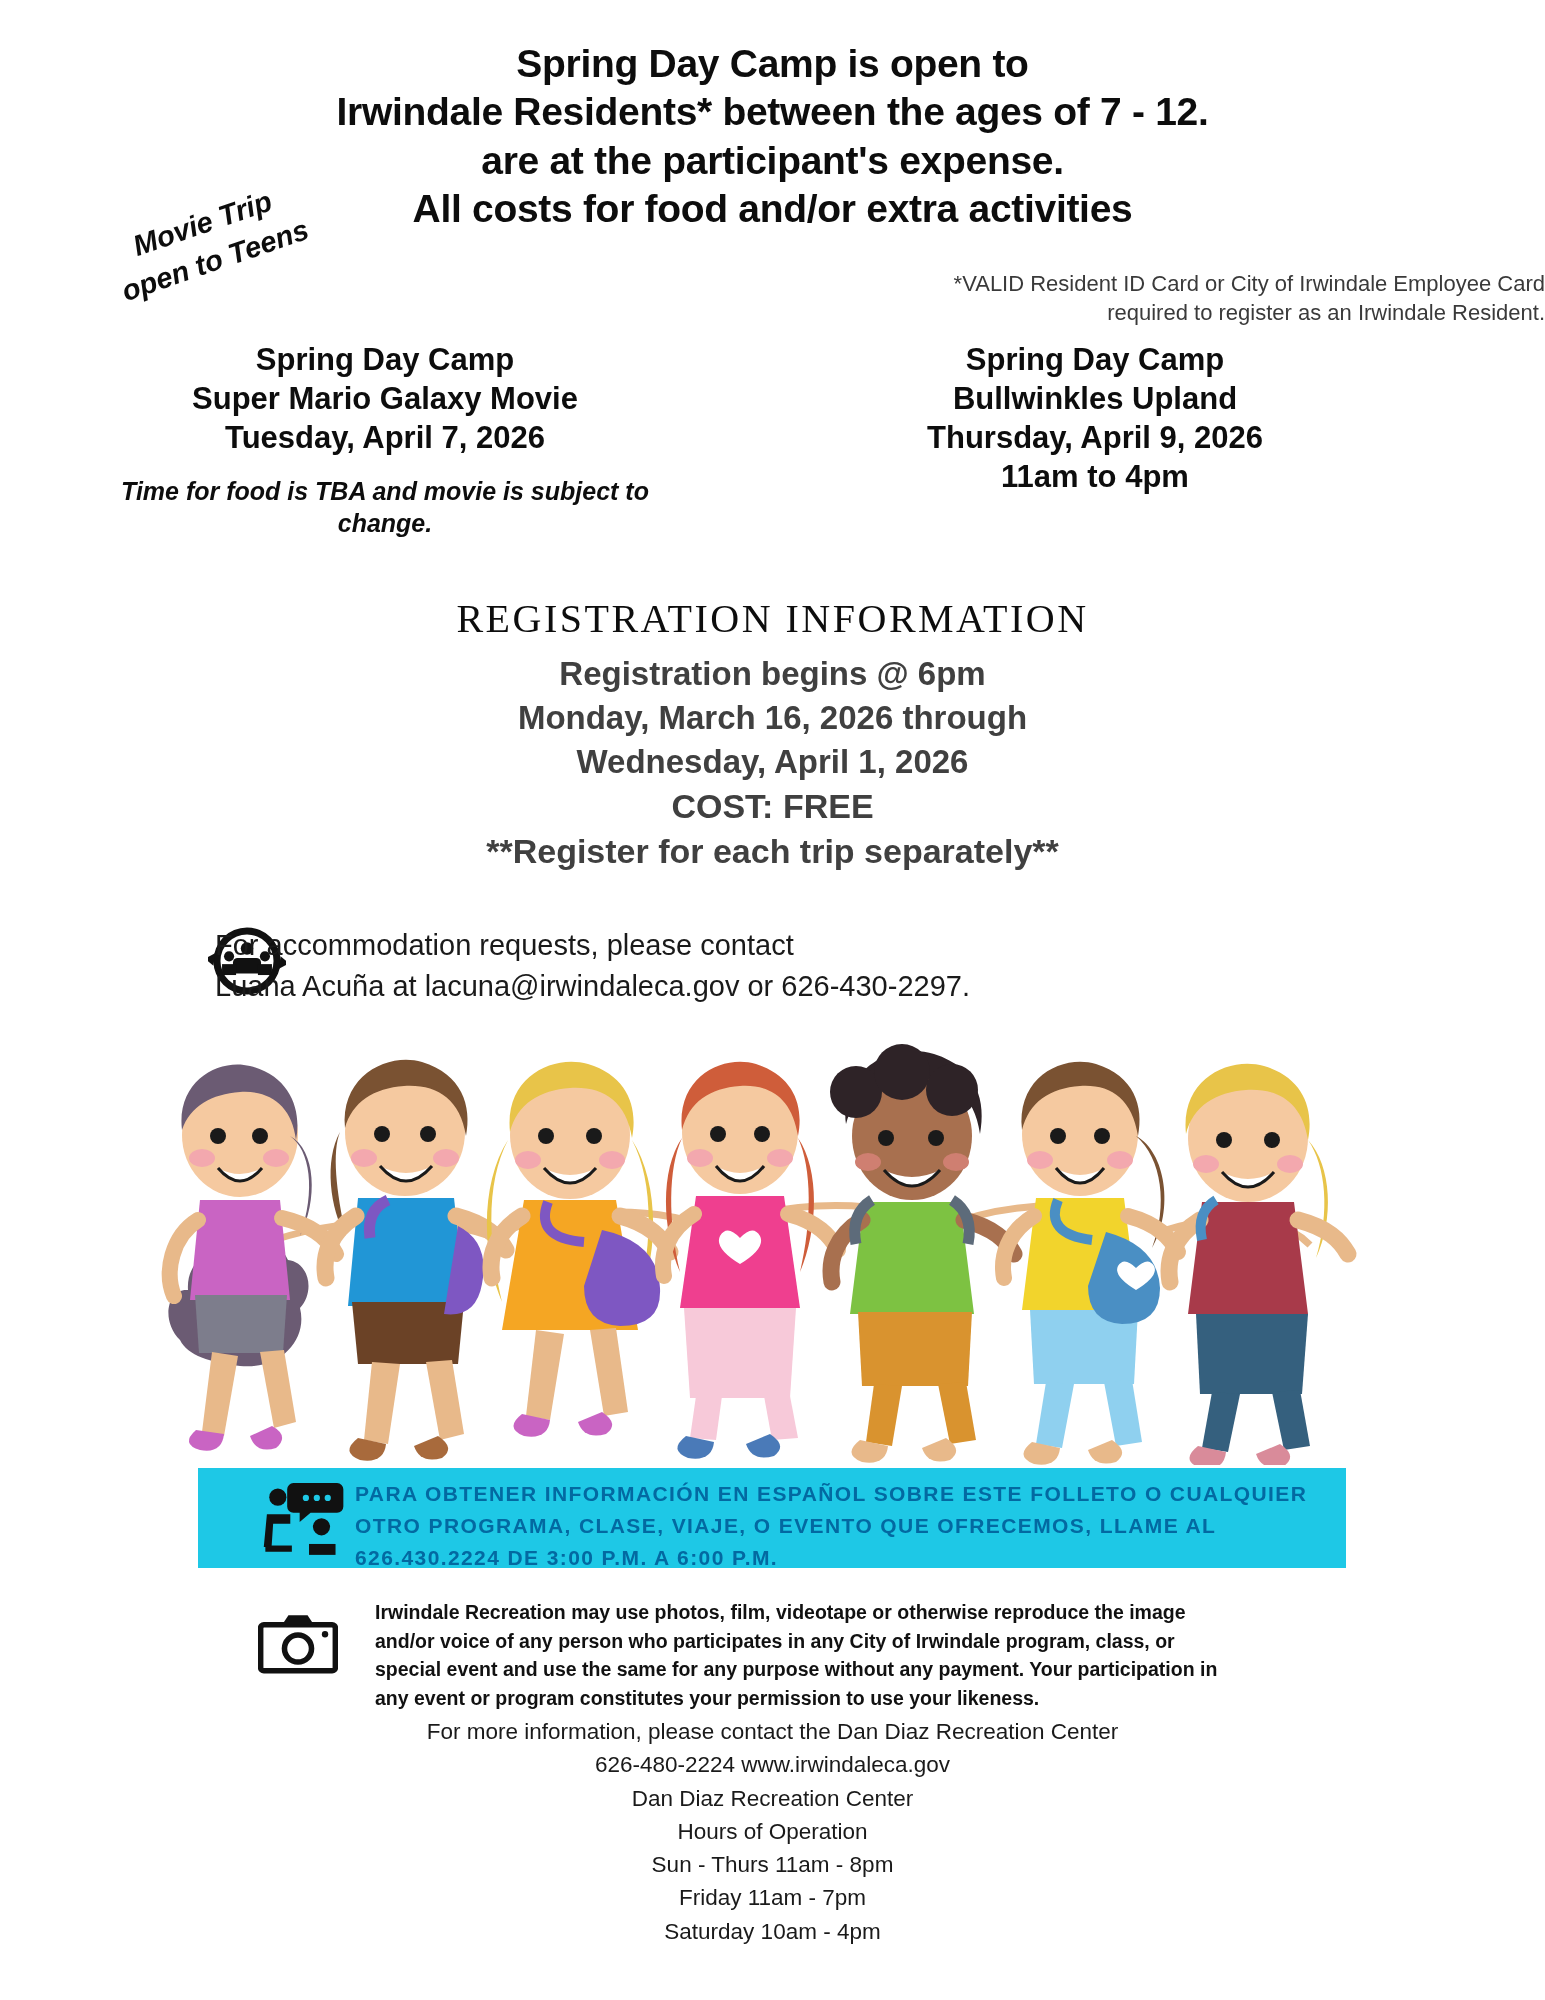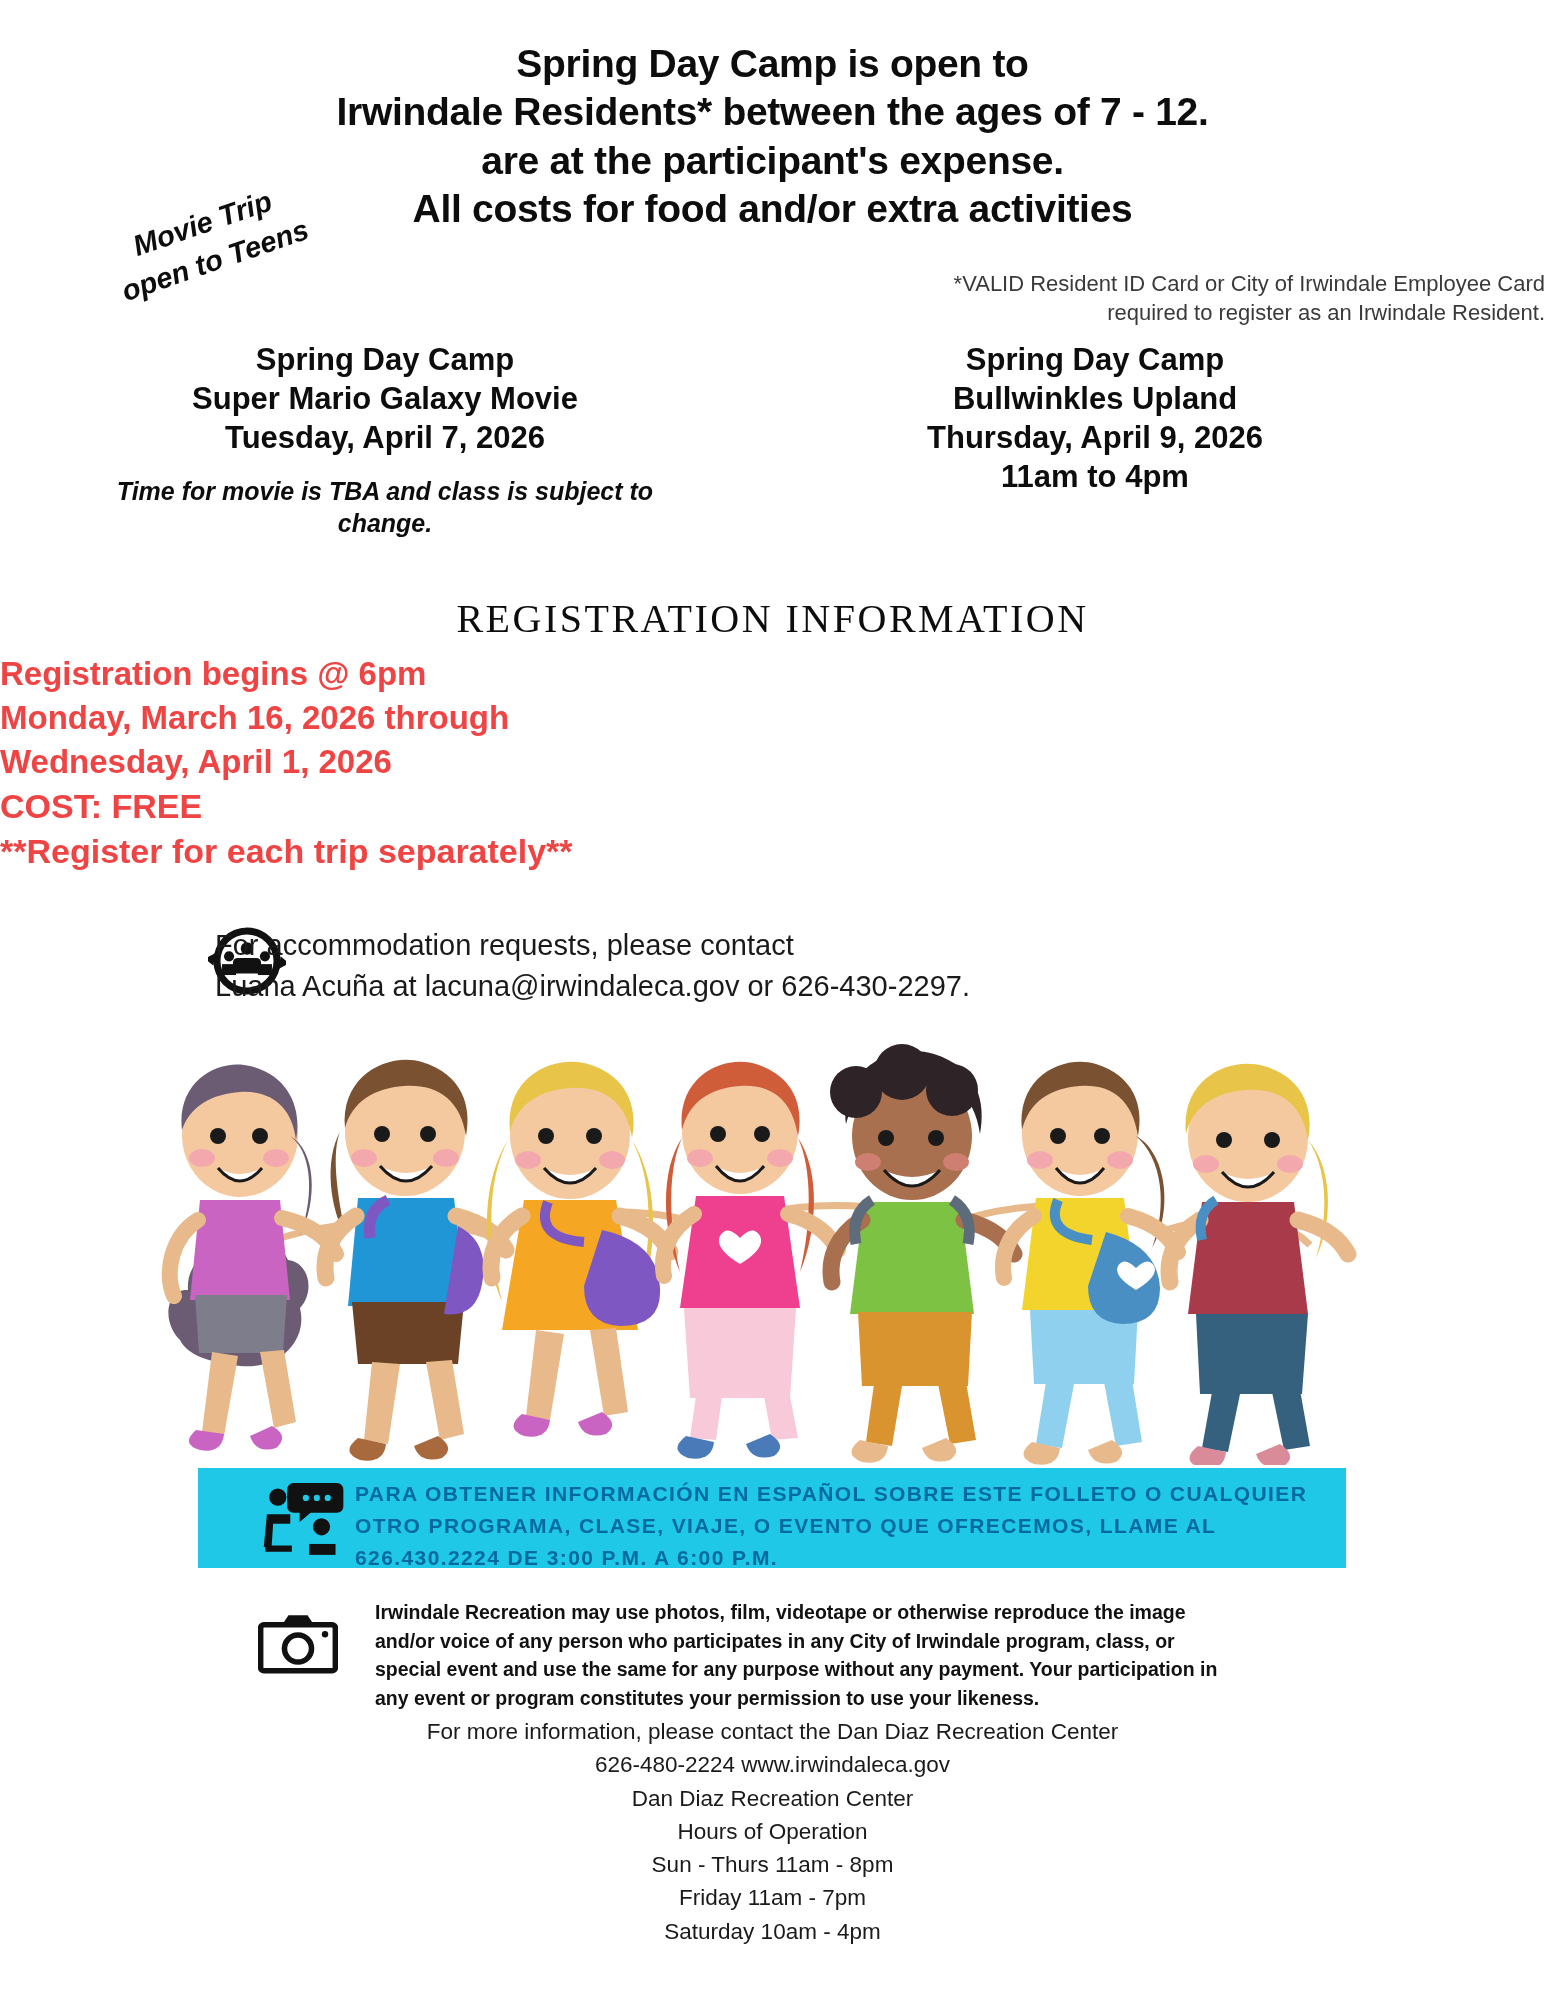--- a/index.html
+++ b/index.html
@@ -42,22 +42,22 @@
     padding:0 30px;white-space:normal;
   }
 
   
   .reg-title{
     position:absolute;left:0;top:595px;width:1545px;text-align:center;
     font-family:"Liberation Serif", serif;font-weight:normal;
     font-size:40px;letter-spacing:2.5px;color:#0d0d0d;
   }
   .reg-body{
-    position:absolute;left:0;top:652px;width:1545px;text-align:left;
-    font-weight:bold;font-size:33px;line-height:1.33;color:#ef4444;
+    position:absolute;left:0;top:652px;width:1545px;text-align:center;
+    font-weight:bold;font-size:33px;line-height:1.33;color:#404040;
   }
   .reg-body .big{font-size:34px;}
 
   
   .accom{
     position:absolute;left:215px;top:925px;width:1110px;
     font-size:29px;line-height:1.42;color:#1a1a1a;
   }
   .accom-icon{
     position:absolute;left:208px;top:922px;width:78px;height:78px;
@@ -110,21 +110,21 @@
 
   <div class="movie-badge">
     <div>Movie Trip</div>
     <div>open to Teens</div>
   </div>
 
   <div class="col col-left">
     <div class="line">Spring Day Camp</div>
     <div class="line">Super Mario Galaxy Movie</div>
     <div class="line">Tuesday, April 7, 2026</div>
-    <div class="note">Time for movie is TBA and class is subject to change.</div>
+    <div class="note">Time for food is TBA and movie is subject to change.</div>
   </div>
 
   <div class="col col-right">
     <div class="line">Spring Day Camp</div>
     <div class="line">Bullwinkles Upland</div>
     <div class="line">Thursday, April 9, 2026</div>
     <div class="line">11am to 4pm</div>
   </div>
 
   <div class="reg-title">REGISTRATION INFORMATION</div>

